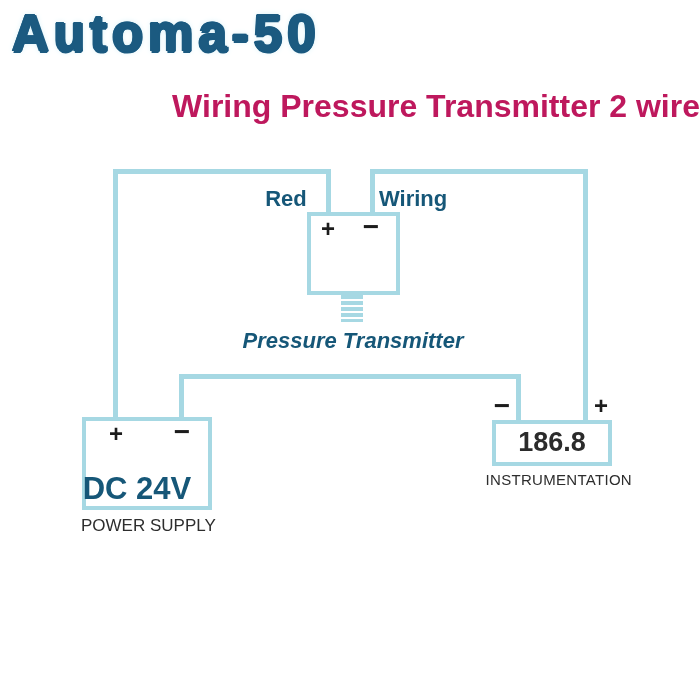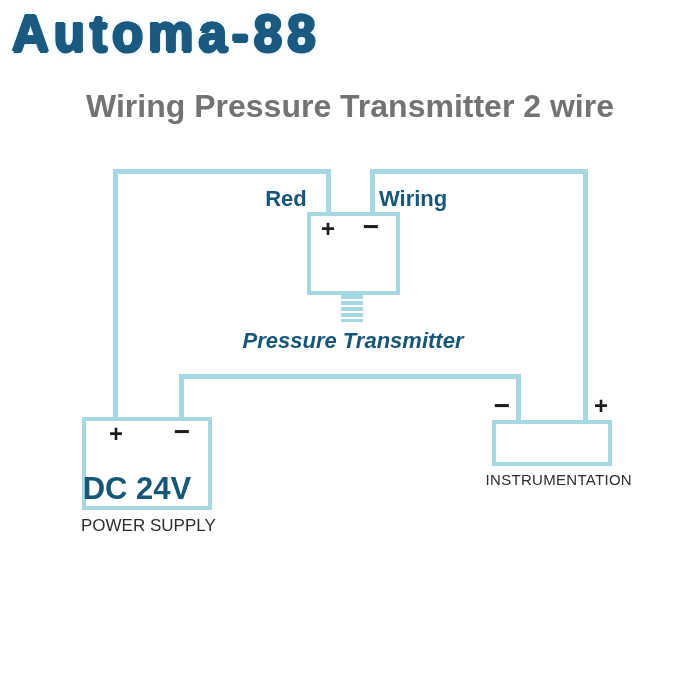--- a/index.html
+++ b/index.html
@@ -22,24 +22,24 @@
     letter-spacing: 5px;
     text-shadow:
       1.5px 0 0 #1b5a80, -1.5px 0 0 #1b5a80,
       0 1.5px 0 #1b5a80, 0 -1.5px 0 #1b5a80,
       1px 1px 0 #1b5a80, -1px -1px 0 #1b5a80,
       0 0 6px #c9ecf5;
   }
   .title {
     position: absolute;
     left: 0; top: 88px; width: 700px;
-    text-align: center;
+    text-align: right;
     font-size: 32px;
     font-weight: bold;
-    color: #737373;
+    color: #be185d;
   }
   
   .wire { position: absolute; background: #a6d8e3; }
   
   .box {
     position: absolute;
     background: #ffffff;
     border: 4px solid #a6d8e3;
     box-sizing: border-box;
   }
@@ -91,21 +91,21 @@
     font-size: 31px;
     font-weight: bold;
     color: #165778;
   }
 </style>
 </head>
 <body>
 
 <div class="canvas">
 
-  <div class="logo">Automa-88</div>
+  <div class="logo">Automa-50</div>
   <div class="title">Wiring Pressure Transmitter 2 wire</div>
 
   <div class="wire" style="left:113px; top:169px; width:218px; height:5px;"></div>
   <div class="wire" style="left:113px; top:169px; width:5px; height:250px;"></div>
   <div class="wire" style="left:326px; top:169px; width:5px; height:47px;"></div>
 
   <div class="wire" style="left:370px; top:169px; width:218px; height:5px;"></div>
   <div class="wire" style="left:370px; top:169px; width:5px; height:47px;"></div>
   <div class="wire" style="left:583px; top:169px; width:5px; height:253px;"></div>
 
@@ -123,15 +123,16 @@
 
   <div class="box" style="left:82px; top:417px; width:130px; height:93px;"></div>
   <div class="term" style="left:103px; top:422px;">+</div>
   <div class="term minus" style="left:169px; top:418px;">−</div>
   <div class="ps-name">DC 24V</div>
   <div class="caption" style="left:81px; top:516px; width:132px; font-size:17px;">POWER SUPPLY</div>
 
   <div class="box" style="left:492px; top:420px; width:120px; height:46px;"></div>
   <div class="term minus" style="left:489px; top:392px;">−</div>
   <div class="term" style="left:588px; top:394px;">+</div>
+  <div class="reading">186.8</div>
   <div class="caption" style="left:472px; top:471px; width:160px; font-size:15px; letter-spacing:0.3px;">INSTRUMENTATION</div>
 
 </div>
 
 </body></html>

